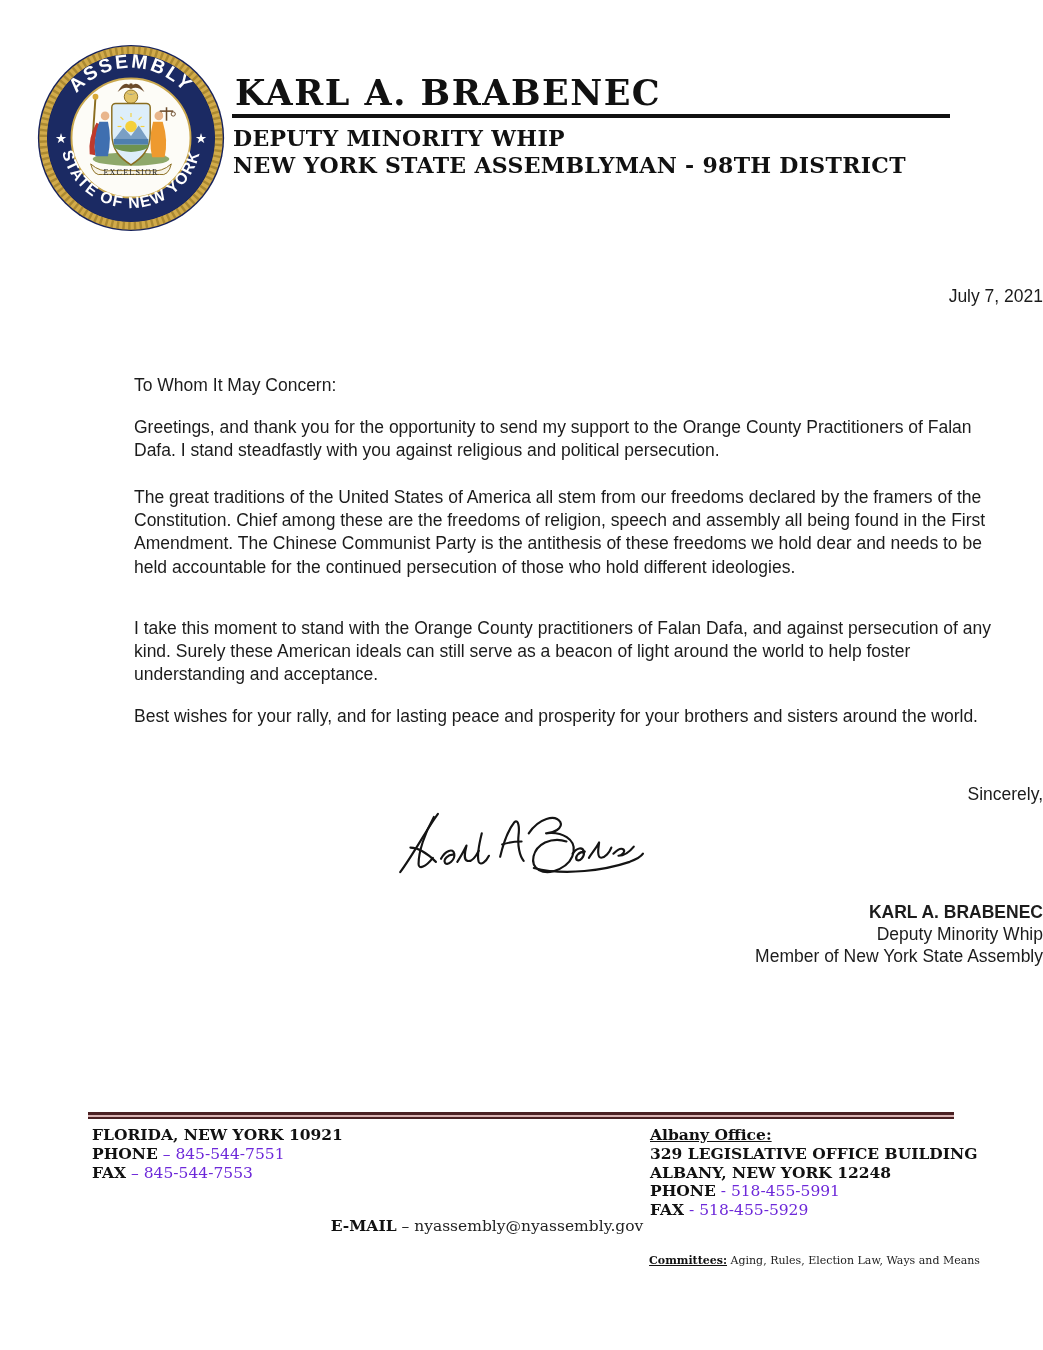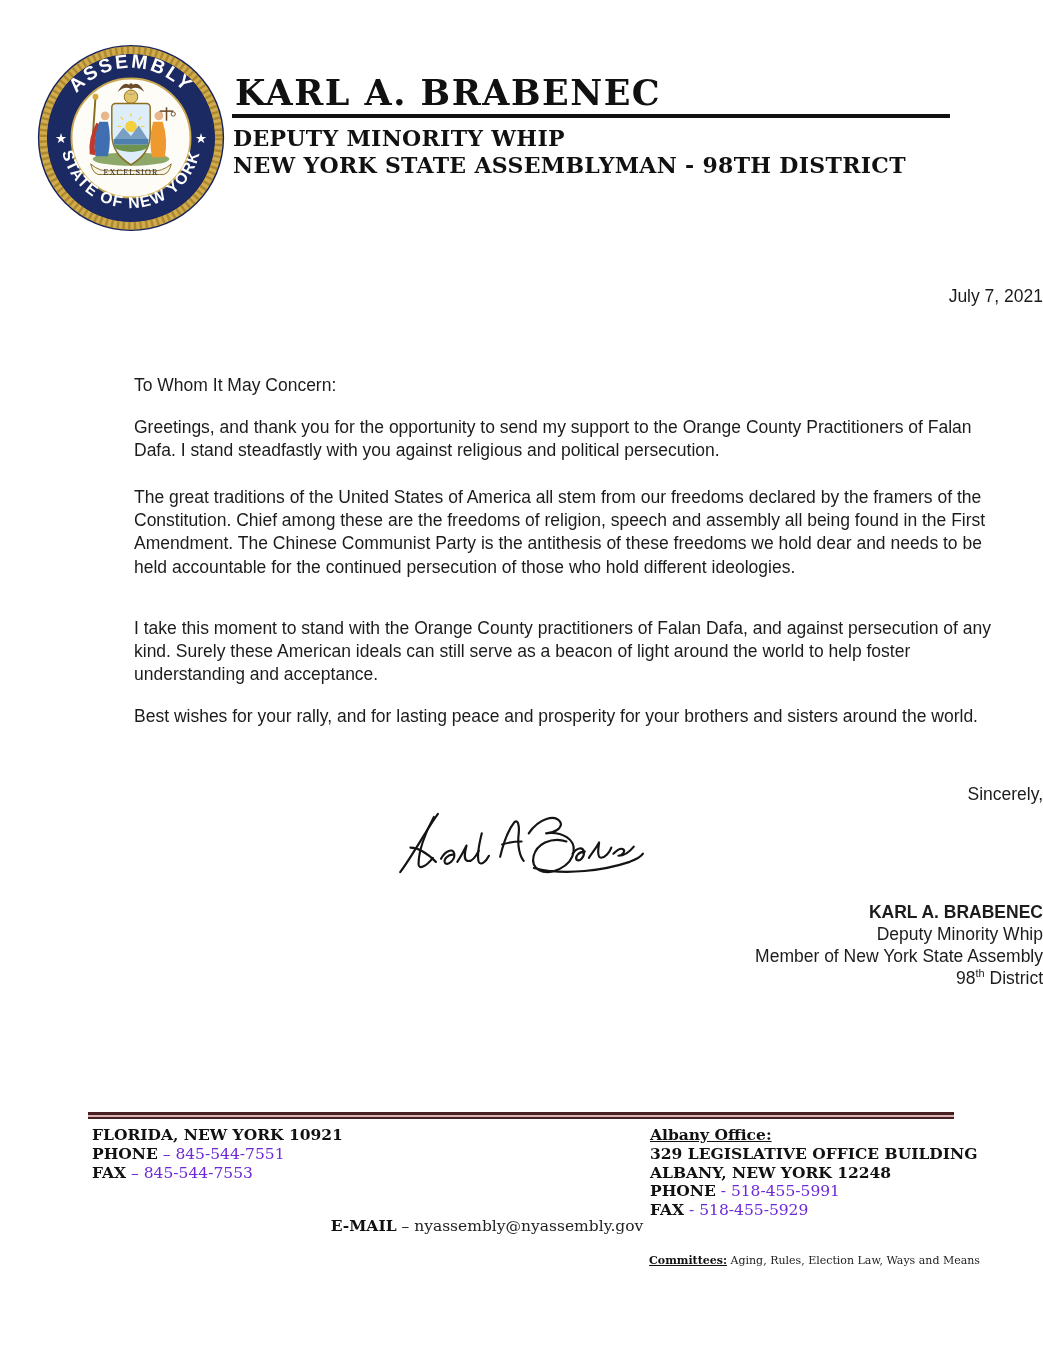--- a/index.html
+++ b/index.html
@@ -188,21 +188,20 @@
       <path d="M195,52 C199,46 203,41 205,37 C204,44 203,52 207,52 C211,52 215,47 217,42"></path>
       <path d="M219,48 C223,44 227,42 229,44 C231,46 227,50 224,50 C229,50 235,46 239,41"></path>
       <path d="M141,62 C172,70 211,64 235,56 C243,53 246,51 248,48"></path>
     </g>
   </svg>
 
   <div class="abs body-text centered sig-block" style="top:901px;">
     <div class="sig-name">KARL A. BRABENEC</div>
     <div>Deputy Minority Whip</div>
     <div>Member of New York State Assembly</div>
-    <div><span>98</span><sup class="ord">th</sup><span> District</span></div>
   </div>
 
   <div class="abs footer-rule">
     <div class="bar-dark"></div>
     <div class="bar-light"></div>
     <div class="bar-dark" style="height:2px;"></div>
   </div>
 
   <div class="abs office district-office">
     <div>FLORIDA, NEW YORK 10921</div>

